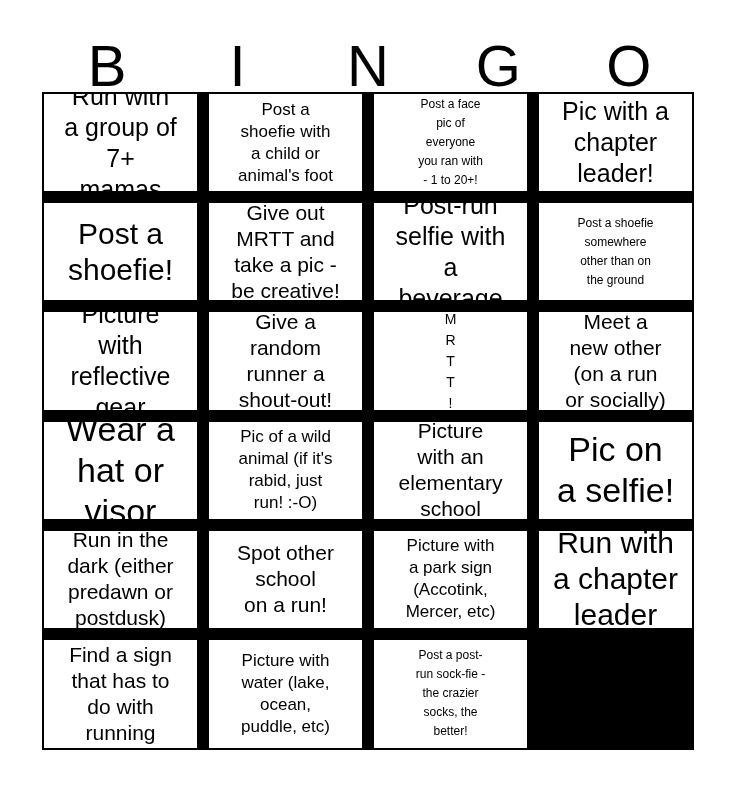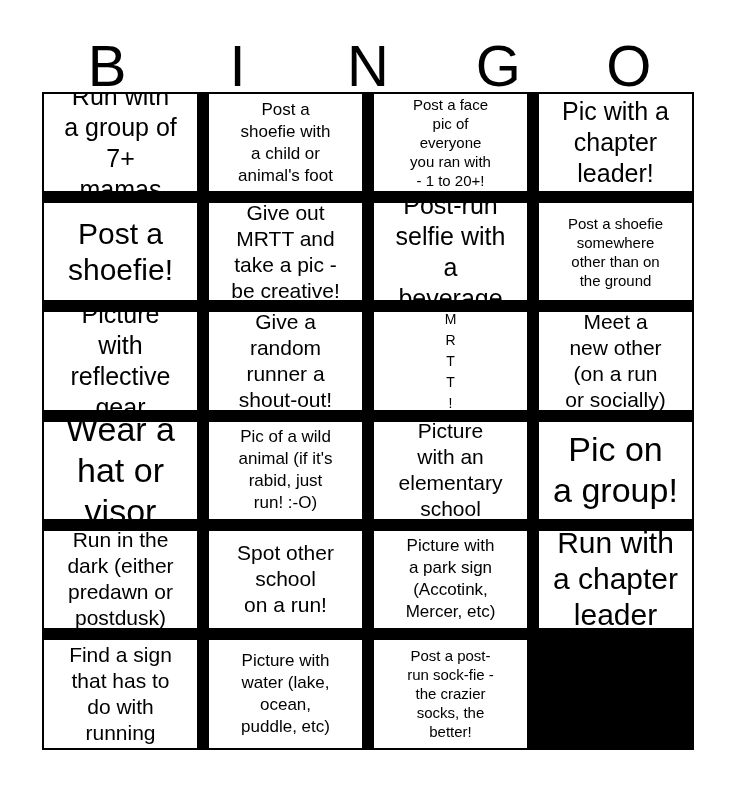--- a/index.html
+++ b/index.html
@@ -70,21 +70,21 @@
   }
   .cell-text {
     display: block;
     width: 100%;
     white-space: pre-line;
     color: #000000;
     font-weight: 400;
   }
 
   
-  .fs-xs  .cell-text { font-size: 15px; line-height: 19px; }
+  .fs-xs  .cell-text { font-size: 12px; line-height: 19px; }
   .fs-sm  .cell-text { font-size: 17px; line-height: 22px; }
   .fs-md  .cell-text { font-size: 21px; line-height: 26px; }
   .fs-lg  .cell-text { font-size: 25px; line-height: 31px; }
   .fs-xl  .cell-text { font-size: 30px; line-height: 36px; }
   .fs-xxl .cell-text { font-size: 34px; line-height: 41px; }
   
   .fs-stack .cell-text { font-size: 14px; line-height: 21px; }
 </style>
 </head>
 <body>
@@ -183,21 +183,21 @@
 run! :-O)</span>
       </div>
       <div class="cell fs-md">
         <span class="cell-text">Picture
 with an
 elementary
 school</span>
       </div>
       <div class="cell fs-xxl">
         <span class="cell-text">Pic on
-a group!</span>
+a selfie!</span>
       </div>
       <div class="cell fs-md">
         <span class="cell-text">Run in the
 dark (either
 predawn or
 postdusk)</span>
       </div>
       <div class="cell fs-md">
         <span class="cell-text">Spot other
 school

